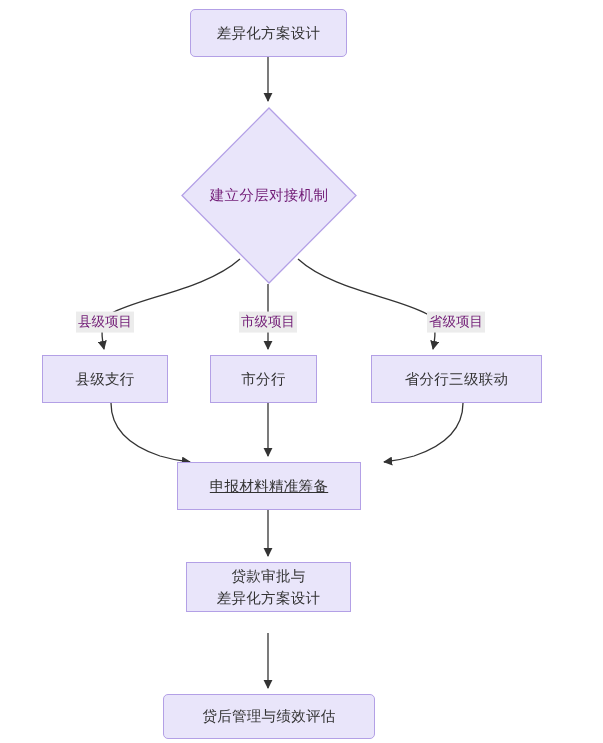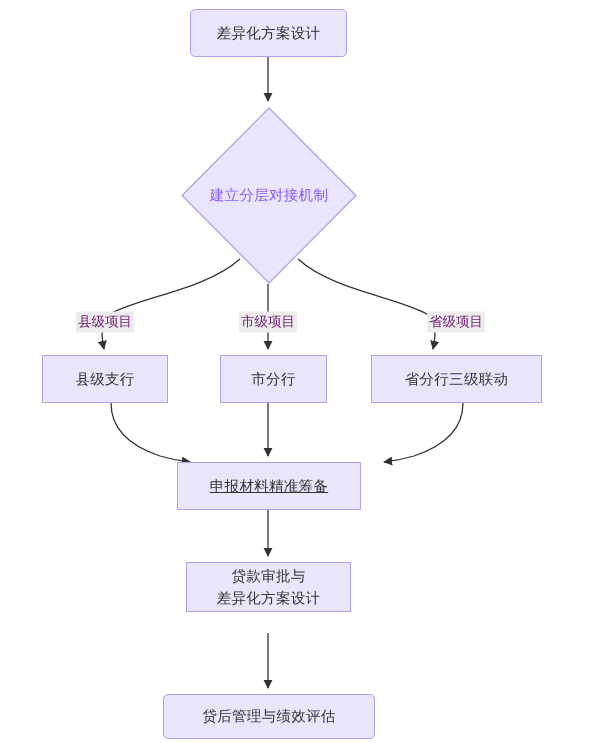--- a/index.html
+++ b/index.html
@@ -53,21 +53,21 @@
     left: 0; top: 0;
     width: 100%; height: 100%;
   }
   .diamond-label {
     position: absolute;
     left: 0; top: 0;
     width: 100%; height: 100%;
     display: flex;
     align-items: center;
     justify-content: center;
-    color: #8b5cf6;
+    color: #701a75;
     font-size: 14.5px;
     letter-spacing: 0.3px;
     pointer-events: none;
   }
 
   .edge-label {
     position: absolute;
     transform: translate(-50%, -50%);
     background: #ececec;
     color: #701a75;
@@ -117,21 +117,21 @@
     </svg>
     <div class="diamond-label">建立分层对接机制</div>
   </div>
 
   <div class="edge-label" style="left:105px; top:322px;">县级项目</div>
   <div class="edge-label" style="left:268px; top:322px;">市级项目</div>
   <div class="edge-label" style="left:456px; top:322px;">省级项目</div>
 
   <div class="node sharp" style="left:42px; top:355px; width:126px; height:48px;">县级支行</div>
 
-  <div class="node sharp" style="left:220px; top:355px; width:107px; height:48px;">市分行</div>
+  <div class="node sharp" style="left:210px; top:355px; width:107px; height:48px;">市分行</div>
 
   <div class="node sharp" style="left:371px; top:355px; width:171px; height:48px;">省分行三级联动</div>
 
   <div class="node sharp" style="left:177px; top:462px; width:184px; height:48px;text-decoration:underline;">申报材料精准筹备</div>
 
   <div class="node sharp" style="left:186px; top:562px; width:165px; height:50px;">贷款审批与
 差异化方案设计</div>
 
   <div class="node rounded" style="left:163px; top:694px; width:212px; height:45px;">贷后管理与绩效评估</div>
 

